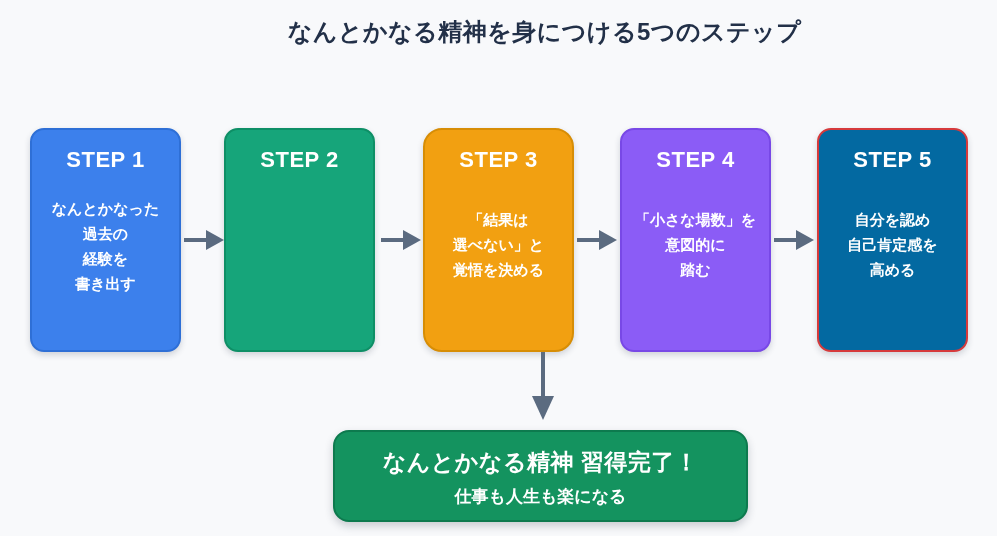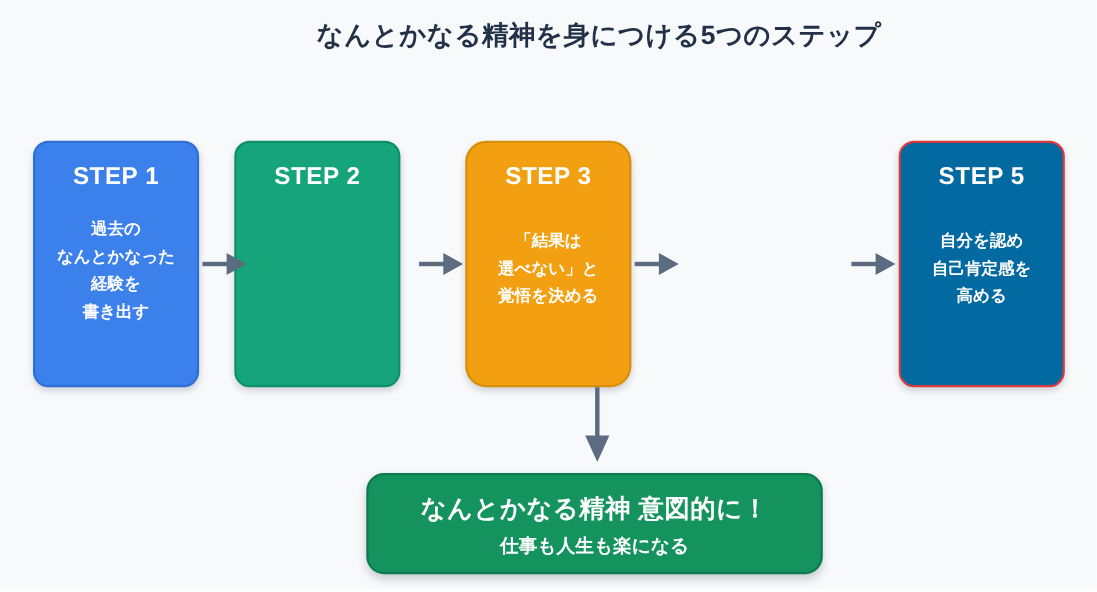--- a/index.html
+++ b/index.html
@@ -50,21 +50,21 @@
     top: 50%;
     left: 0;
     width: 100%;
     transform: translateY(-44%);
     text-align: center;
     font-size: 15px;
     line-height: 25px;
     font-weight: bold;
   }
   .step-1 { left: 30px; }
-  .step-2 { left: 213px; }
+  .step-2 { left: 224px; }
   .step-3 { left: 423px; border-radius: 19px; }
   .step-4 { left: 620px; }
   .step-5 { left: 817px; }
 
   
   .h-arrow {
     position: absolute;
     top: 230px;
     width: 40px;
     height: 20px;
@@ -148,40 +148,48 @@
 </head>
 <body>
 
 <div class="stage">
 
   <div class="diagram-title">なんとかなる精神を身につける5つのステップ</div>
 
   <div class="step-box step-1" style="background-color: rgb(60, 128, 236); border-color: rgb(46, 111, 214);">
     <div class="step-label">STEP 1</div>
     <div class="step-body">
+      <div>なんとかなった</div>
       <div>過去の</div>
-      <div>なんとかなった</div>
       <div>経験を</div>
       <div>書き出す</div>
     </div>
   </div>
 
   <div class="step-box step-2" style="background-color: rgb(22, 165, 122); border-color: rgb(14, 143, 102);">
     <div class="step-label">STEP 2</div>
   </div>
 
   <div class="step-box step-3" style="background-color: rgb(242, 160, 17); border-color: rgb(215, 141, 5);">
     <div class="step-label">STEP 3</div>
     <div class="step-body">
       <div>「結果は</div>
       <div>選べない」と</div>
       <div>覚悟を決める</div>
     </div>
   </div>
 
+  <div class="step-box step-4" style="background-color: rgb(139, 92, 246); border-color: rgb(120, 72, 230);">
+    <div class="step-label">STEP 4</div>
+    <div class="step-body">
+      <div>「小さな場数」を</div>
+      <div>意図的に</div>
+      <div>踏む</div>
+    </div>
+  </div>
 
   <div class="step-box step-5" style="background-color: #0369a1; border-color: rgb(214, 58, 60);">
     <div class="step-label">STEP 5</div>
     <div class="step-body">
       <div>自分を認め</div>
       <div>自己肯定感を</div>
       <div>高める</div>
     </div>
   </div>
 
@@ -201,17 +209,17 @@
     <div class="shaft"></div>
     <div class="head"></div>
   </div>
 
   <div class="v-arrow">
     <div class="shaft"></div>
     <div class="head"></div>
   </div>
 
   <div class="result-box" style="background-color: rgb(20, 147, 95); border-color: rgb(13, 122, 78);">
-    <div class="result-title">なんとかなる精神 意図的に！</div>
+    <div class="result-title">なんとかなる精神 習得完了！</div>
     <div class="result-subtitle">仕事も人生も楽になる</div>
   </div>
 
 </div>
 
 </body></html>

